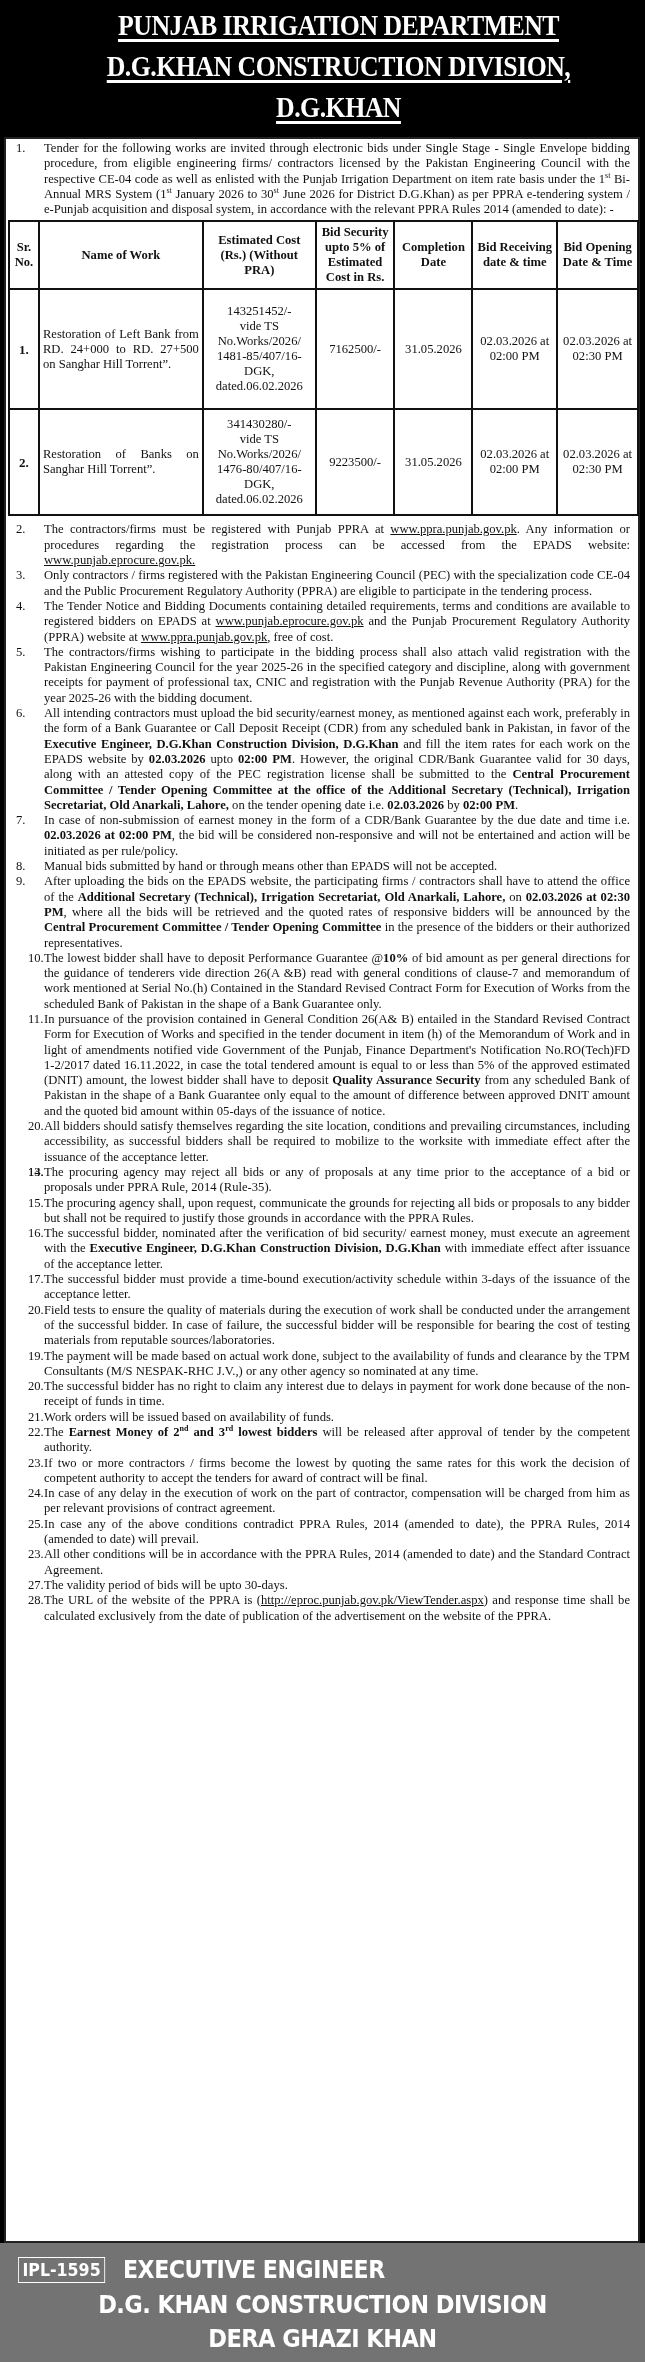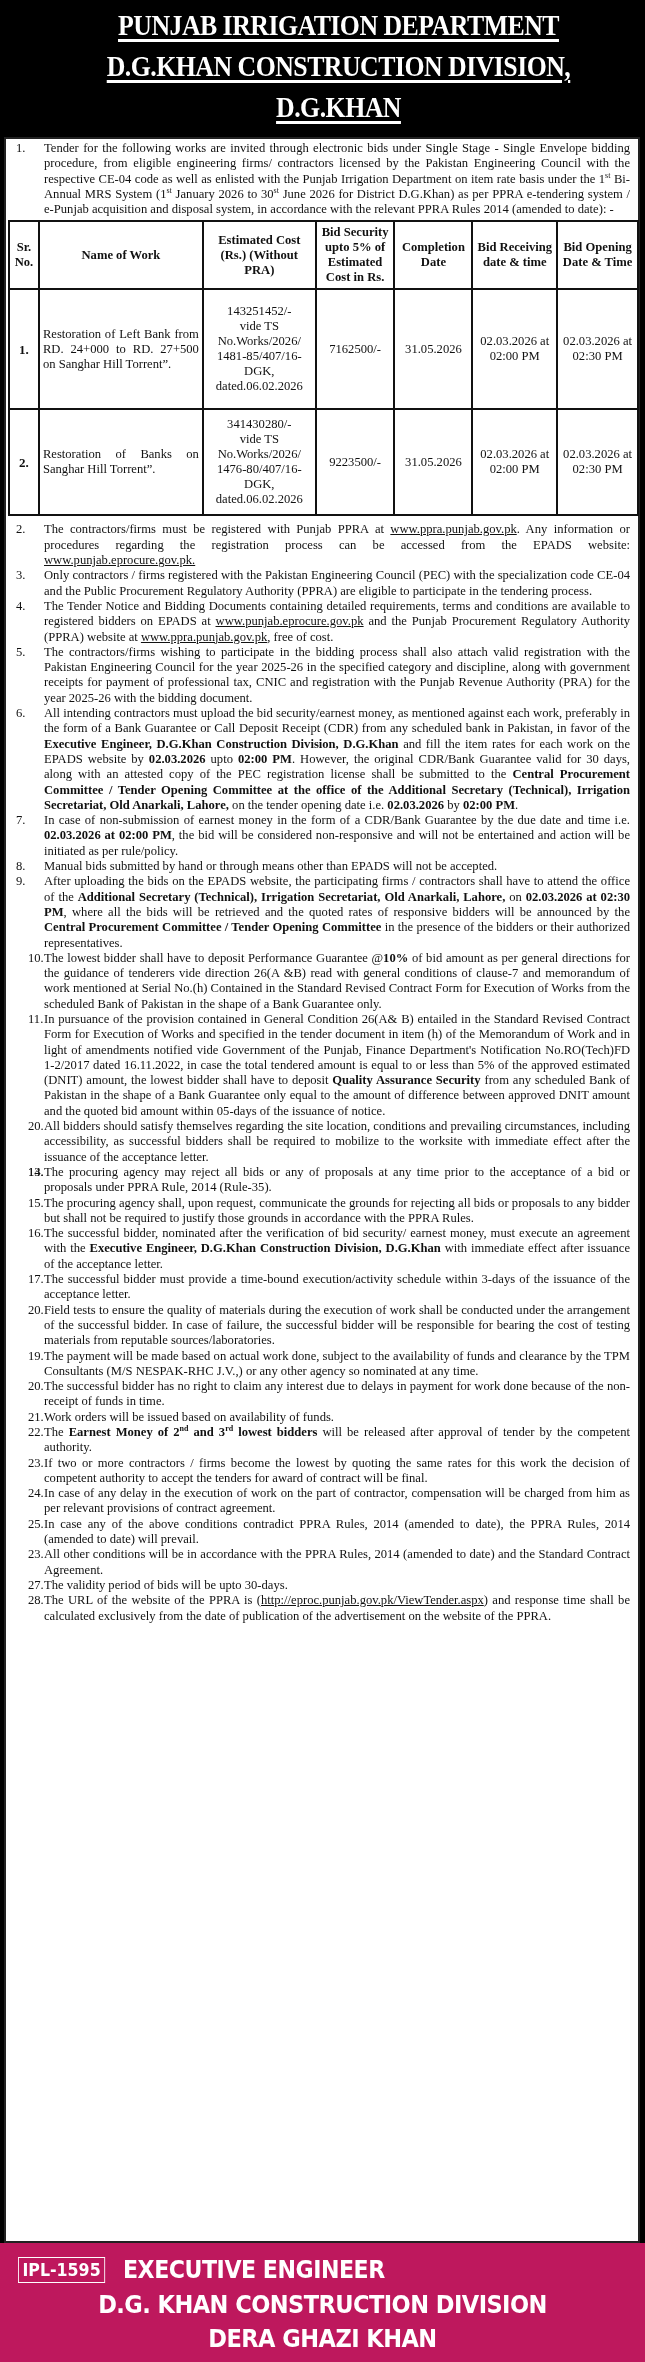--- a/index.html
+++ b/index.html
@@ -37,21 +37,21 @@
     font-size: 12.6px; line-height: 15px; text-align: center;
   }
   table.tenders th, table.tenders td { border: 2px solid #111; padding: 2px 2px; vertical-align: middle; }
   table.tenders th { font-weight: bold; height: 68px; }
   table.tenders td.name { text-align: justify; padding: 2px 3px; }
   table.tenders td.sr { font-weight: bold; font-size: 13px; }
   .cost-amount { font-weight: normal; display: block; }
 
   .footer {
     position: absolute; left: 0; top: 2243px; width: 645px; height: 119px;
-    background: #be185d; color: #fff; font-family: "DejaVu Sans", sans-serif; font-weight: bold;
+    background: #737373; color: #fff; font-family: "DejaVu Sans", sans-serif; font-weight: bold;
     text-align: center;
   }
   .footer .row1 { position: absolute; left: 18px; top: 12px; height: 30px; display: flex; align-items: center; }
   .footer .ipl {
     border: 1.5px solid #fff; font-size: 18px; line-height: 22px; padding: 1px 4px; margin-right: 14px;
     transform: scaleX(0.88); transform-origin: left;
   }
   .footer .title { font-size: 24px; letter-spacing: -0.5px; transform: scaleX(0.92); transform-origin: left; white-space: nowrap; margin-left: -8px; }
   .footer .row2 { position: absolute; left: 0; width: 645px; top: 46px; font-size: 25px; line-height: 32px; letter-spacing: -0.6px; transform: scaleX(0.9); }
   .footer .row3 { position: absolute; left: 0; width: 645px; top: 80px; font-size: 25px; line-height: 32px; letter-spacing: -0.6px; transform: scaleX(0.9); }

